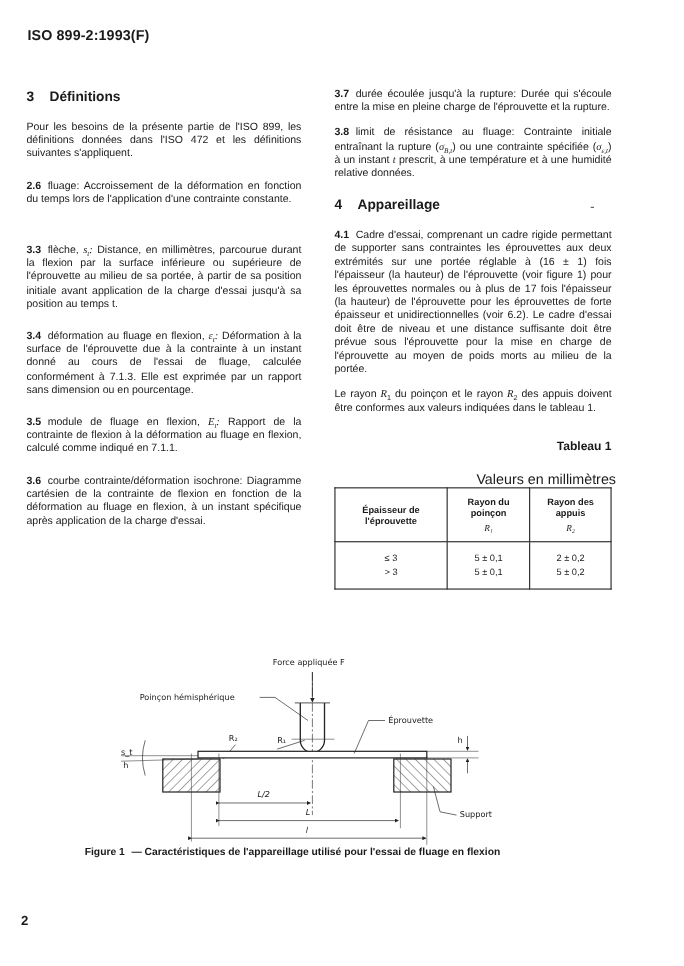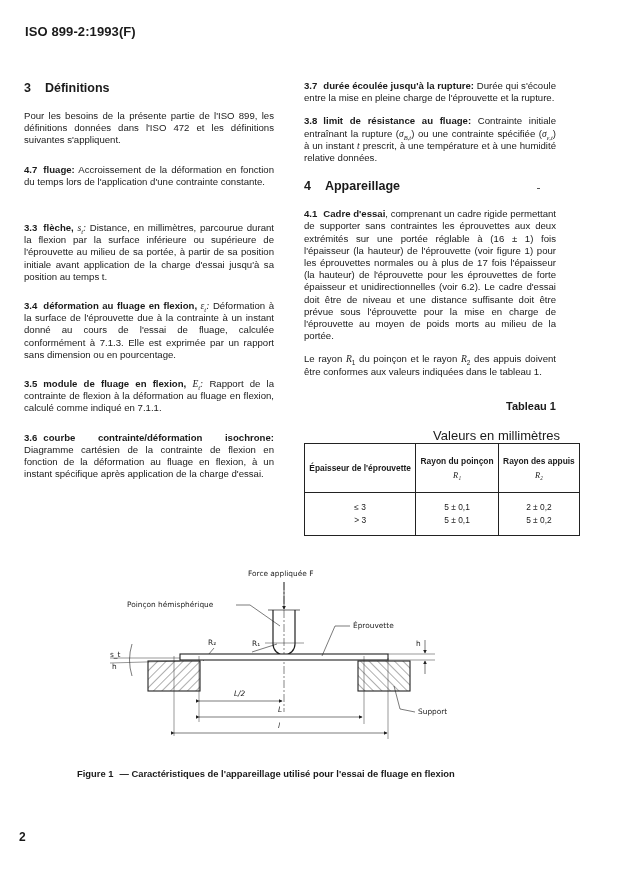--- a/index.html
+++ b/index.html
@@ -16,41 +16,41 @@
   .col-right { left: 304px; top: 80px; width: 252px; }
   h2 {
     margin: 0; font-size: 12.5px; font-weight: bold; line-height: 16px;
     display: flex; gap: 14px;
   }
   p { margin: 0; text-align: justify; }
   .gap-sm { height: 11px; }
   .gap-md { height: 14px; }
   .gap-lg { height: 17px; }
   .term-no { font-weight: bold; margin-right: 6px; }
-  .term { font-weight: bold; }
+  .term { font-weight: normal; }
   .sym { font-style: italic; font-family: "Liberation Serif", serif; }
   sub { font-size: 6.5px; line-height: 0; }
 
   .table-title {
     text-align: right; font-weight: bold; font-size: 11px;
     margin-top: 22px; margin-left: 10px;
   }
   .table-unit { text-align: right; font-size: 13px; margin-top: 18px; width: 256px; }
   table.t1 {
-    border-collapse: collapse; width: 276px; margin-top: 1px;
+    border-collapse: collapse; width: 252px; margin-top: 1px;
     font-size: 8.4px; border: 1.5px solid #222;
   }
   table.t1 th, table.t1 td {
     border: 1.2px solid #222; text-align: center; vertical-align: middle;
   }
   table.t1 th { height: 48px; font-weight: bold; line-height: 10px; padding: 0 4px; }
   table.t1 td { height: 40px; line-height: 13px; }
   .sym-small { font-style: italic; font-weight: normal; font-family: "Liberation Serif", serif; display:block; margin-top: 5px; }
 
-  .figure { position: absolute; left: 110px; top: 564px; width: 360px; height: 200px; }
+  .figure { position: absolute; left: 110px; top: 593px; width: 360px; height: 200px; }
   .fig-label { font-family: "DejaVu Sans", sans-serif; font-size: 7.4px; fill: #222; }
   .caption {
     position: absolute; left: 77px; top: 768px;
     font-weight: bold; font-size: 9.4px;
   }
   .caption .fig-no { margin-right: 6px; }
   .page-number {
     position: absolute; left: 19px; top: 830px; font-weight: bold; font-size: 12px;
   }
   .stray-dot { position: absolute; left: 537px; top: 188px; width: 3px; height: 1px; background: #555; }
@@ -63,21 +63,21 @@
 <div class="col col-left">
   <h2>
     <span>3</span>
     <span>Définitions</span>
   </h2>
   <div class="gap-md"></div>
   <p>Pour les besoins de la présente partie de l'ISO 899, les définitions données dans l'ISO 472 et les définitions suivantes s'appliquent.</p>
   <div class="gap-lg"></div>
 
   <p>
-    <span class="term-no">4.7</span><span class="term">fluage:</span>
+    <span class="term-no">2.6</span><span class="term">fluage:</span>
     <span>Accroissement de la déformation en fonction du temps lors de l'application d'une contrainte constante.</span>
   </p>
   <div class="gap-lg"></div>
 
   <div class="gap-lg"></div>
 
   <p>
     <span class="term-no">3.3</span><span class="term">flèche,</span>
     <span class="sym">s<sub>t</sub>:</span>
     <span>Distance, en millimètres, parcourue durant la flexion par la surface inférieure ou supérieure de l'éprouvette au milieu de sa portée, à partir de sa position initiale avant application de la charge d'essai jusqu'à sa position au temps t.</span>

